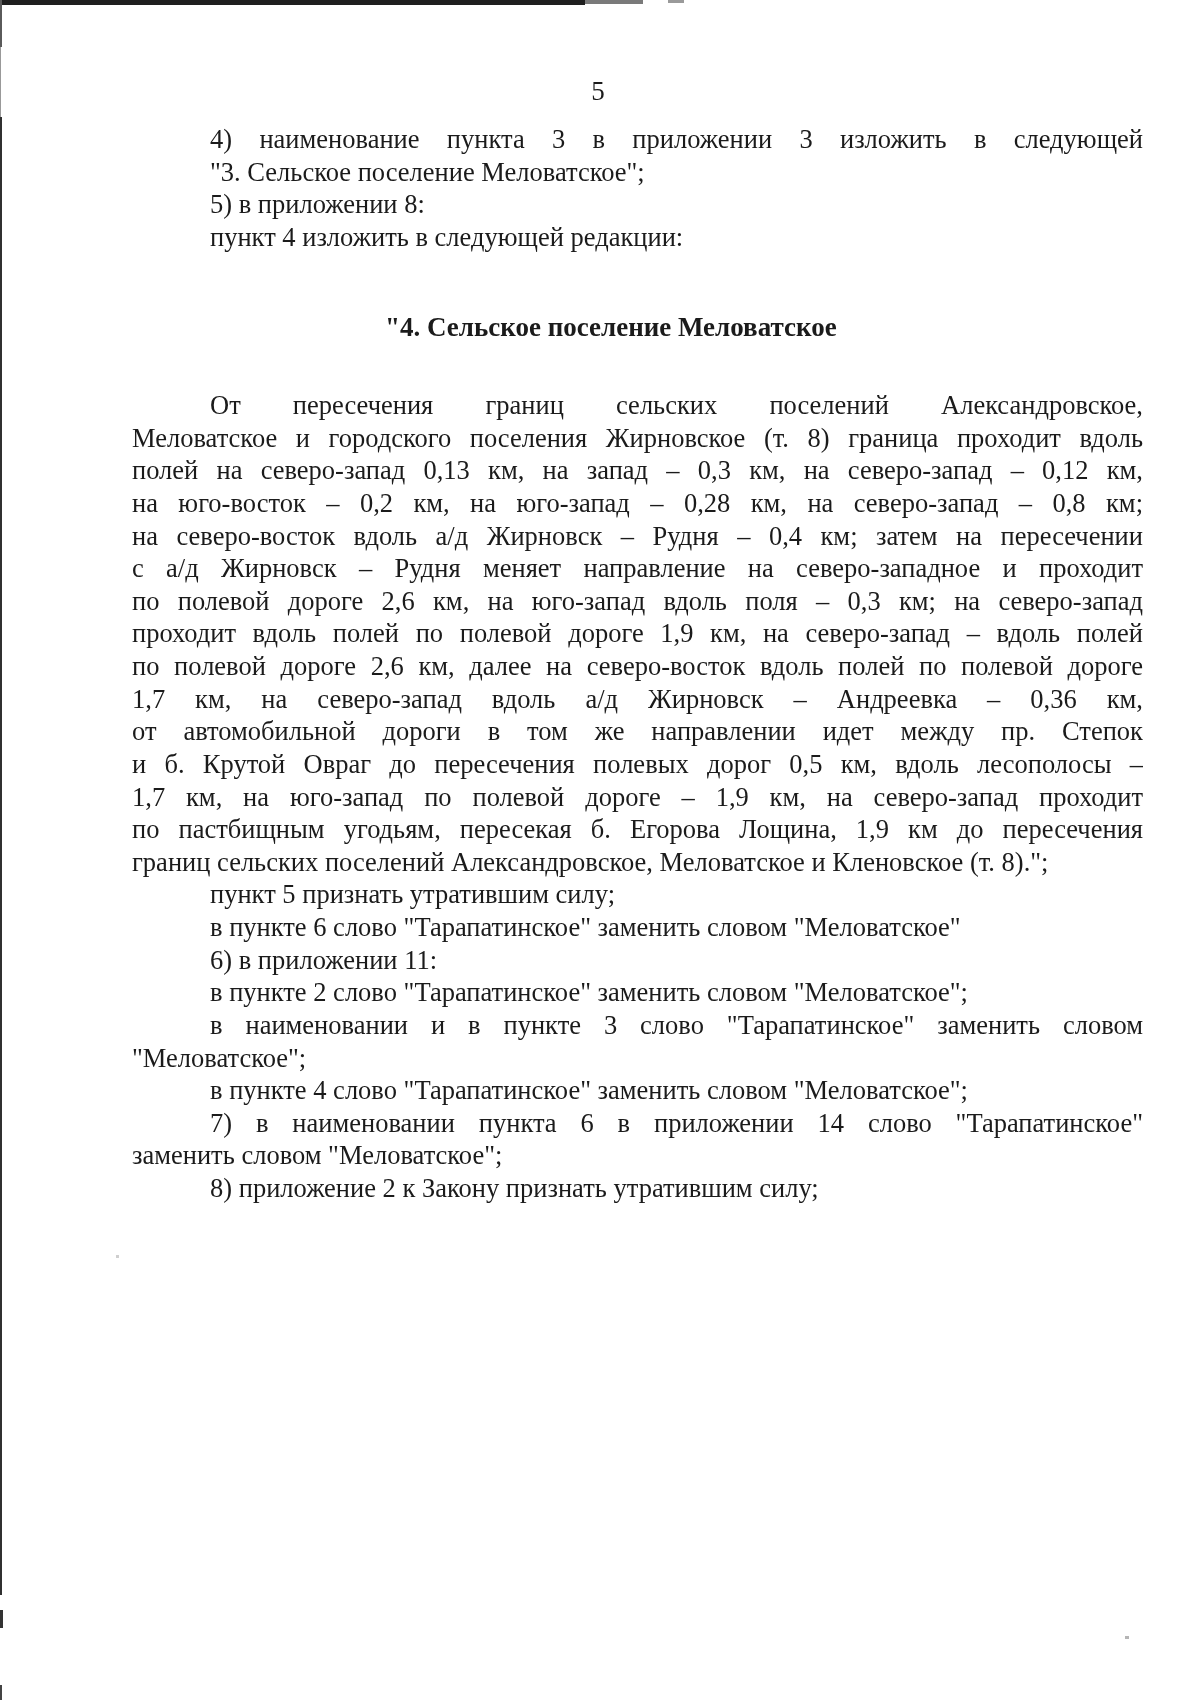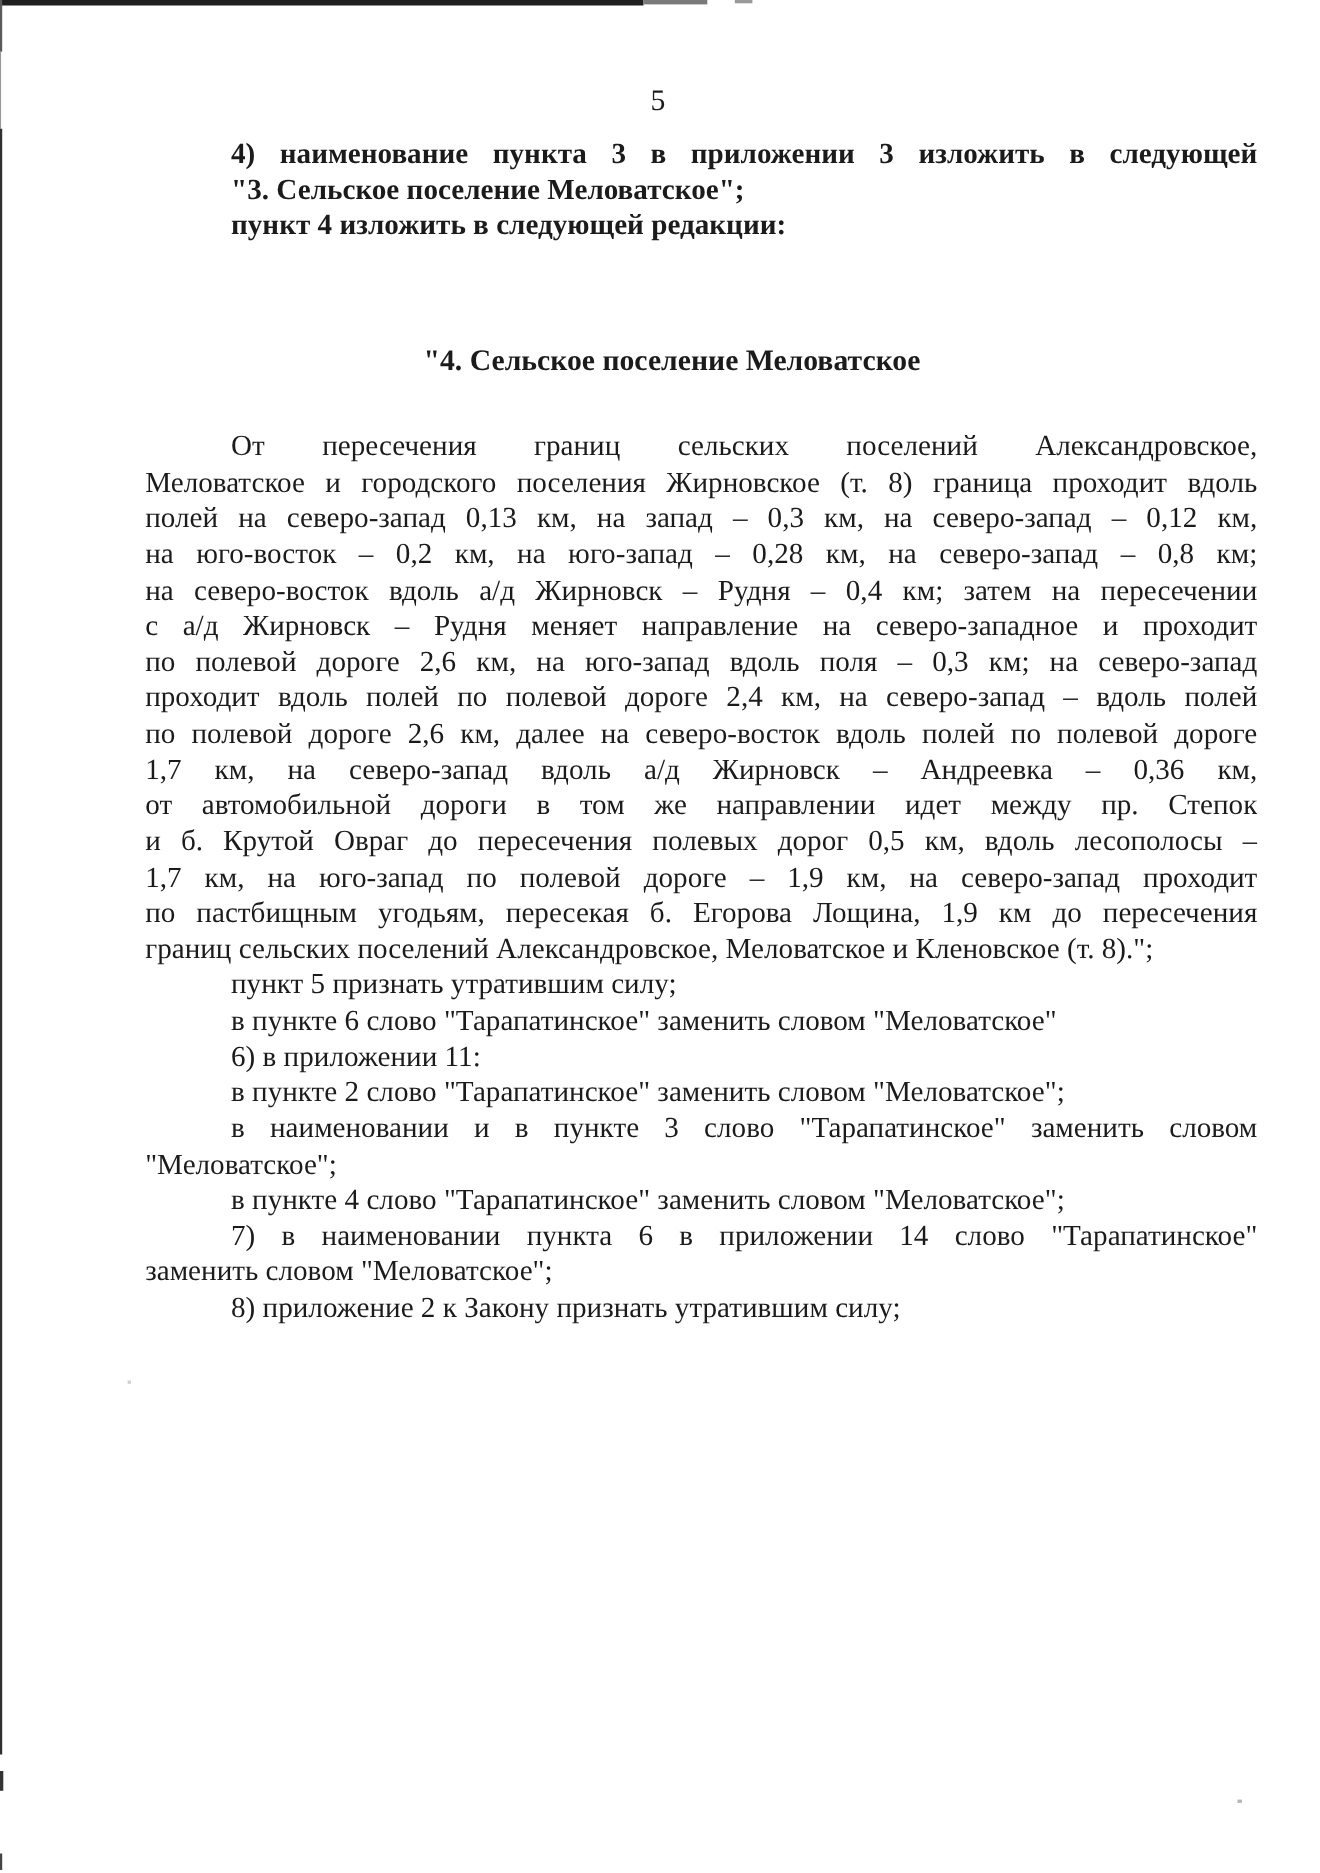--- a/index.html
+++ b/index.html
@@ -13,21 +13,21 @@
     color:#1b1b1b;
   }
   .pagenum {
     position:absolute;
     top:76px; left:0;
     width:1196px;
     text-align:center;
     font-size:27px;
   }
   .block { position:absolute; left:132px; width:1011px; }
-  #intro-block { top:123px;font-weight:bold; }
+  #intro-block { top:123px; }
   #body-block  { top:389px; }
   .ln {
     height:32.64px;
     line-height:32.64px;
     font-size:26.5px;
     white-space:nowrap;
   }
   .ln.j {
     white-space:normal;
     text-align:justify;
@@ -69,34 +69,35 @@
   <div class="art a-lf4"></div>
   <div class="art a-lf5"></div>
   <div class="art a-dot1"></div>
   <div class="art a-dot2"></div>
 
   <div class="pagenum">5</div>
 
   <div class="block" id="intro-block">
       <div class="ln j ind">4) наименование пункта 3 в приложении 3 изложить в следующей</div>
       <div class="ln ind">"3. Сельское поселение Меловатское";</div>
+      <div class="ln ind">5) в приложении 8:</div>
       <div class="ln ind">пункт 4 изложить в следующей редакции:</div>
     </div>
 
   <div class="heading">"4. Сельское поселение Меловатское</div>
 
   <div class="block" id="body-block">
       <div class="ln j ind">От пересечения границ сельских поселений Александровское,</div>
       <div class="ln j">Меловатское и городского поселения Жирновское (т. 8) граница проходит вдоль</div>
       <div class="ln j">полей на северо-запад 0,13 км, на запад – 0,3 км, на северо-запад – 0,12 км,</div>
       <div class="ln j">на юго-восток – 0,2 км, на юго-запад – 0,28 км, на северо-запад – 0,8 км;</div>
       <div class="ln j">на северо-восток вдоль а/д Жирновск – Рудня – 0,4 км; затем на пересечении</div>
       <div class="ln j">с а/д Жирновск – Рудня меняет направление на северо-западное и проходит</div>
       <div class="ln j">по полевой дороге 2,6 км, на юго-запад вдоль поля – 0,3 км; на северо-запад</div>
-      <div class="ln j">проходит вдоль полей по полевой дороге 2,4 км, на северо-запад – вдоль полей</div>
+      <div class="ln j">проходит вдоль полей по полевой дороге 1,9 км, на северо-запад – вдоль полей</div>
       <div class="ln j">по полевой дороге 2,6 км, далее на северо-восток вдоль полей по полевой дороге</div>
       <div class="ln j">1,7 км, на северо-запад вдоль а/д Жирновск – Андреевка – 0,36 км,</div>
       <div class="ln j">от автомобильной дороги в том же направлении идет между пр. Степок</div>
       <div class="ln j">и б. Крутой Овраг до пересечения полевых дорог 0,5 км, вдоль лесополосы –</div>
       <div class="ln j">1,7 км, на юго-запад по полевой дороге – 1,9 км, на северо-запад проходит</div>
       <div class="ln j">по пастбищным угодьям, пересекая б. Егорова Лощина, 1,9 км до пересечения</div>
       <div class="ln">границ сельских поселений Александровское, Меловатское и Кленовское (т. 8).";</div>
       <div class="ln ind">пункт 5 признать утратившим силу;</div>
       <div class="ln ind">в пункте 6 слово "Тарапатинское" заменить словом "Меловатское"</div>
       <div class="ln ind">6) в приложении 11:</div>

